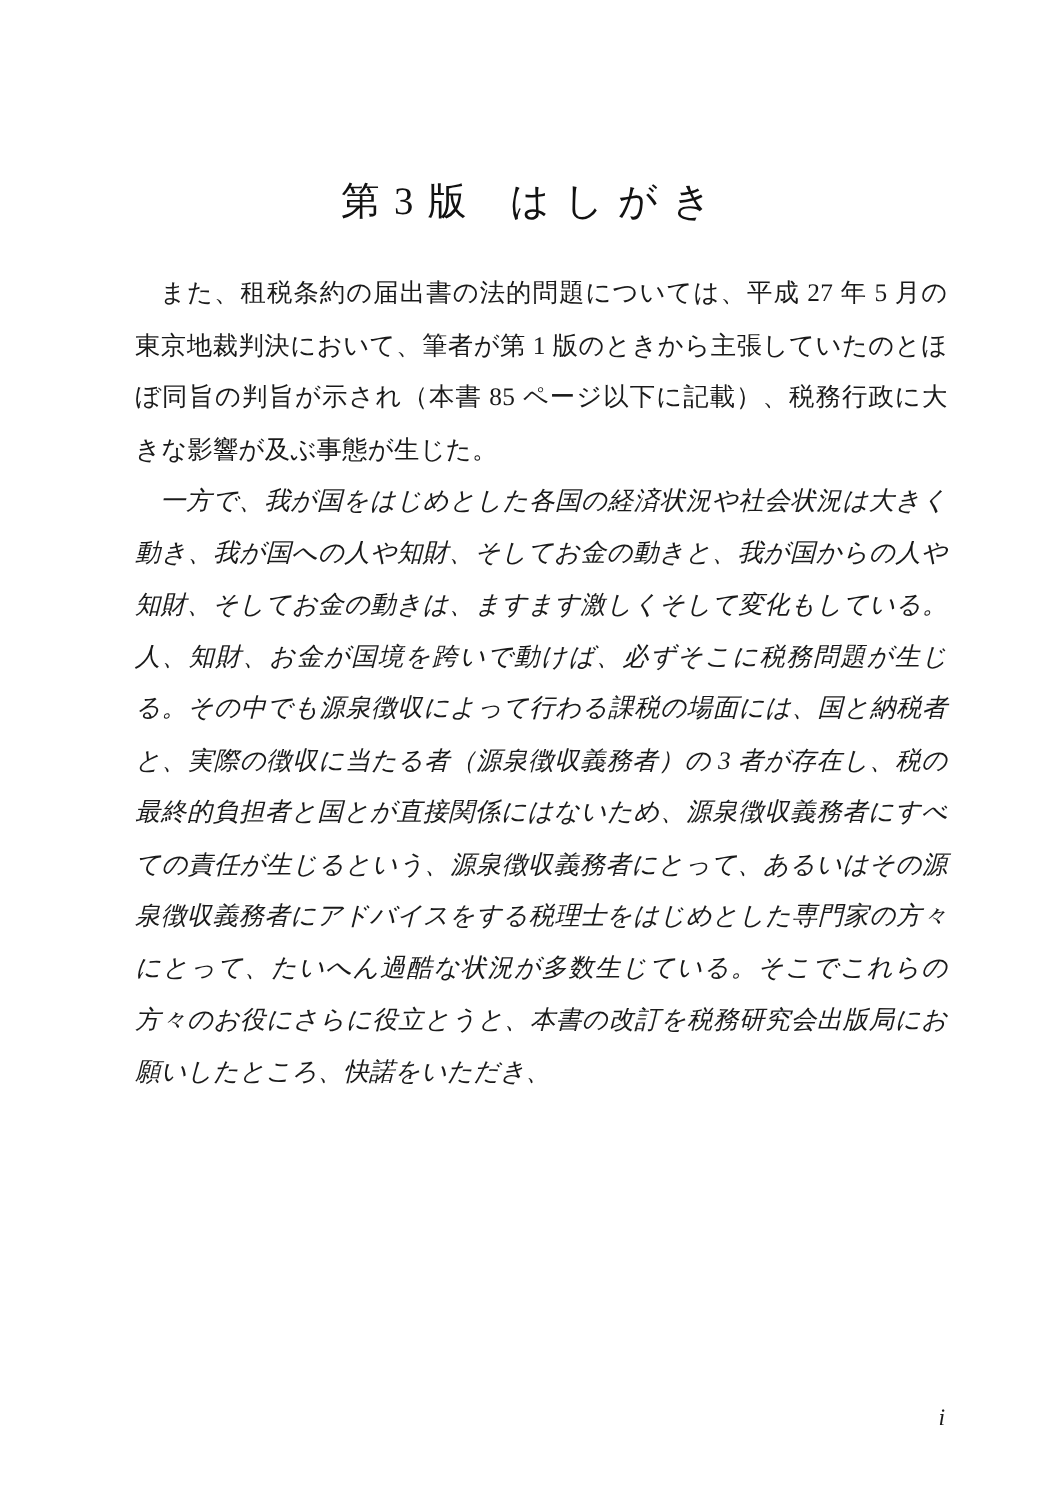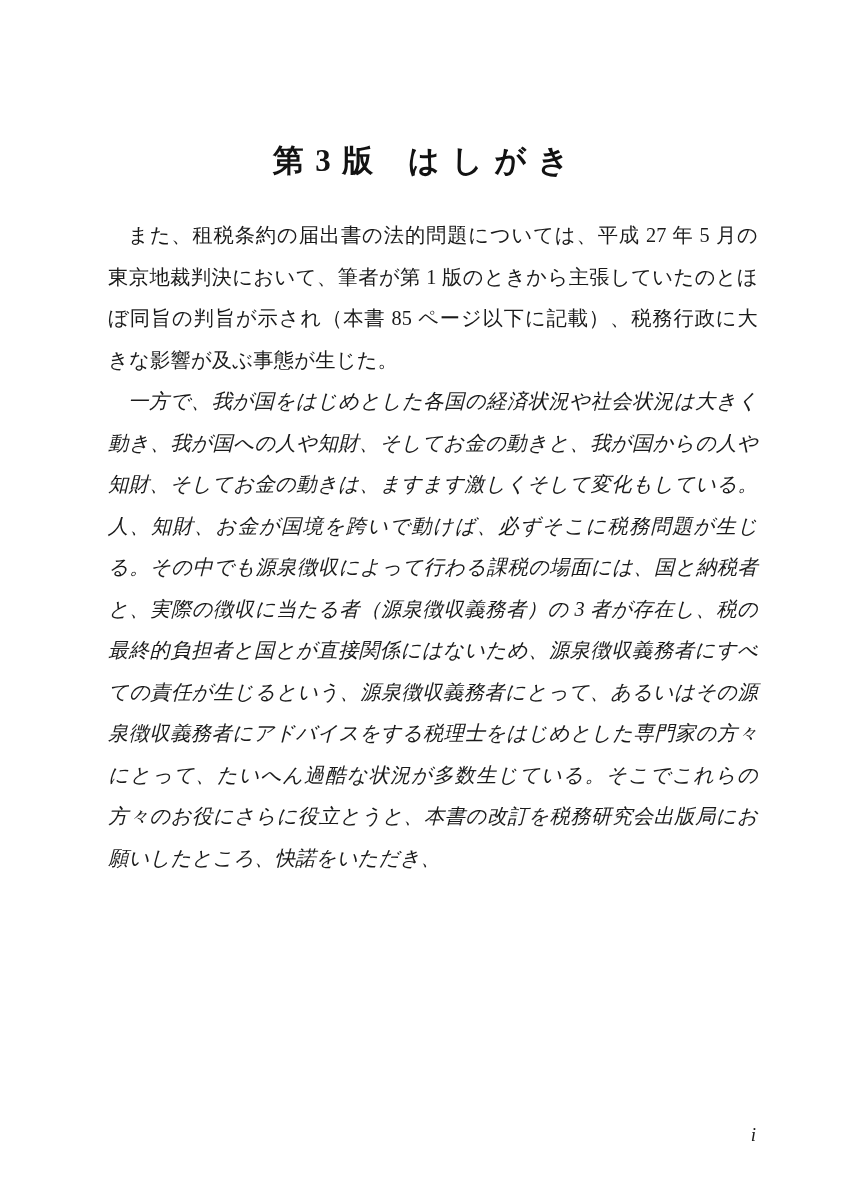--- a/index.html
+++ b/index.html
@@ -26,21 +26,21 @@
   }
   .page-title {
     position: absolute;
     top: 140px;
     left: 0;
     width: 844px;
     text-align: center;
     font-size: 31px;
     letter-spacing: 0.06em;
     color: #121212;
-    font-weight: 700;
+    font-weight: 400;
     white-space: pre;
   }
   .body-block {
     position: absolute;
     top: 215px;
     left: 108px;
     width: 650px;
   }
   .para {
     font-size: 20.3px;

